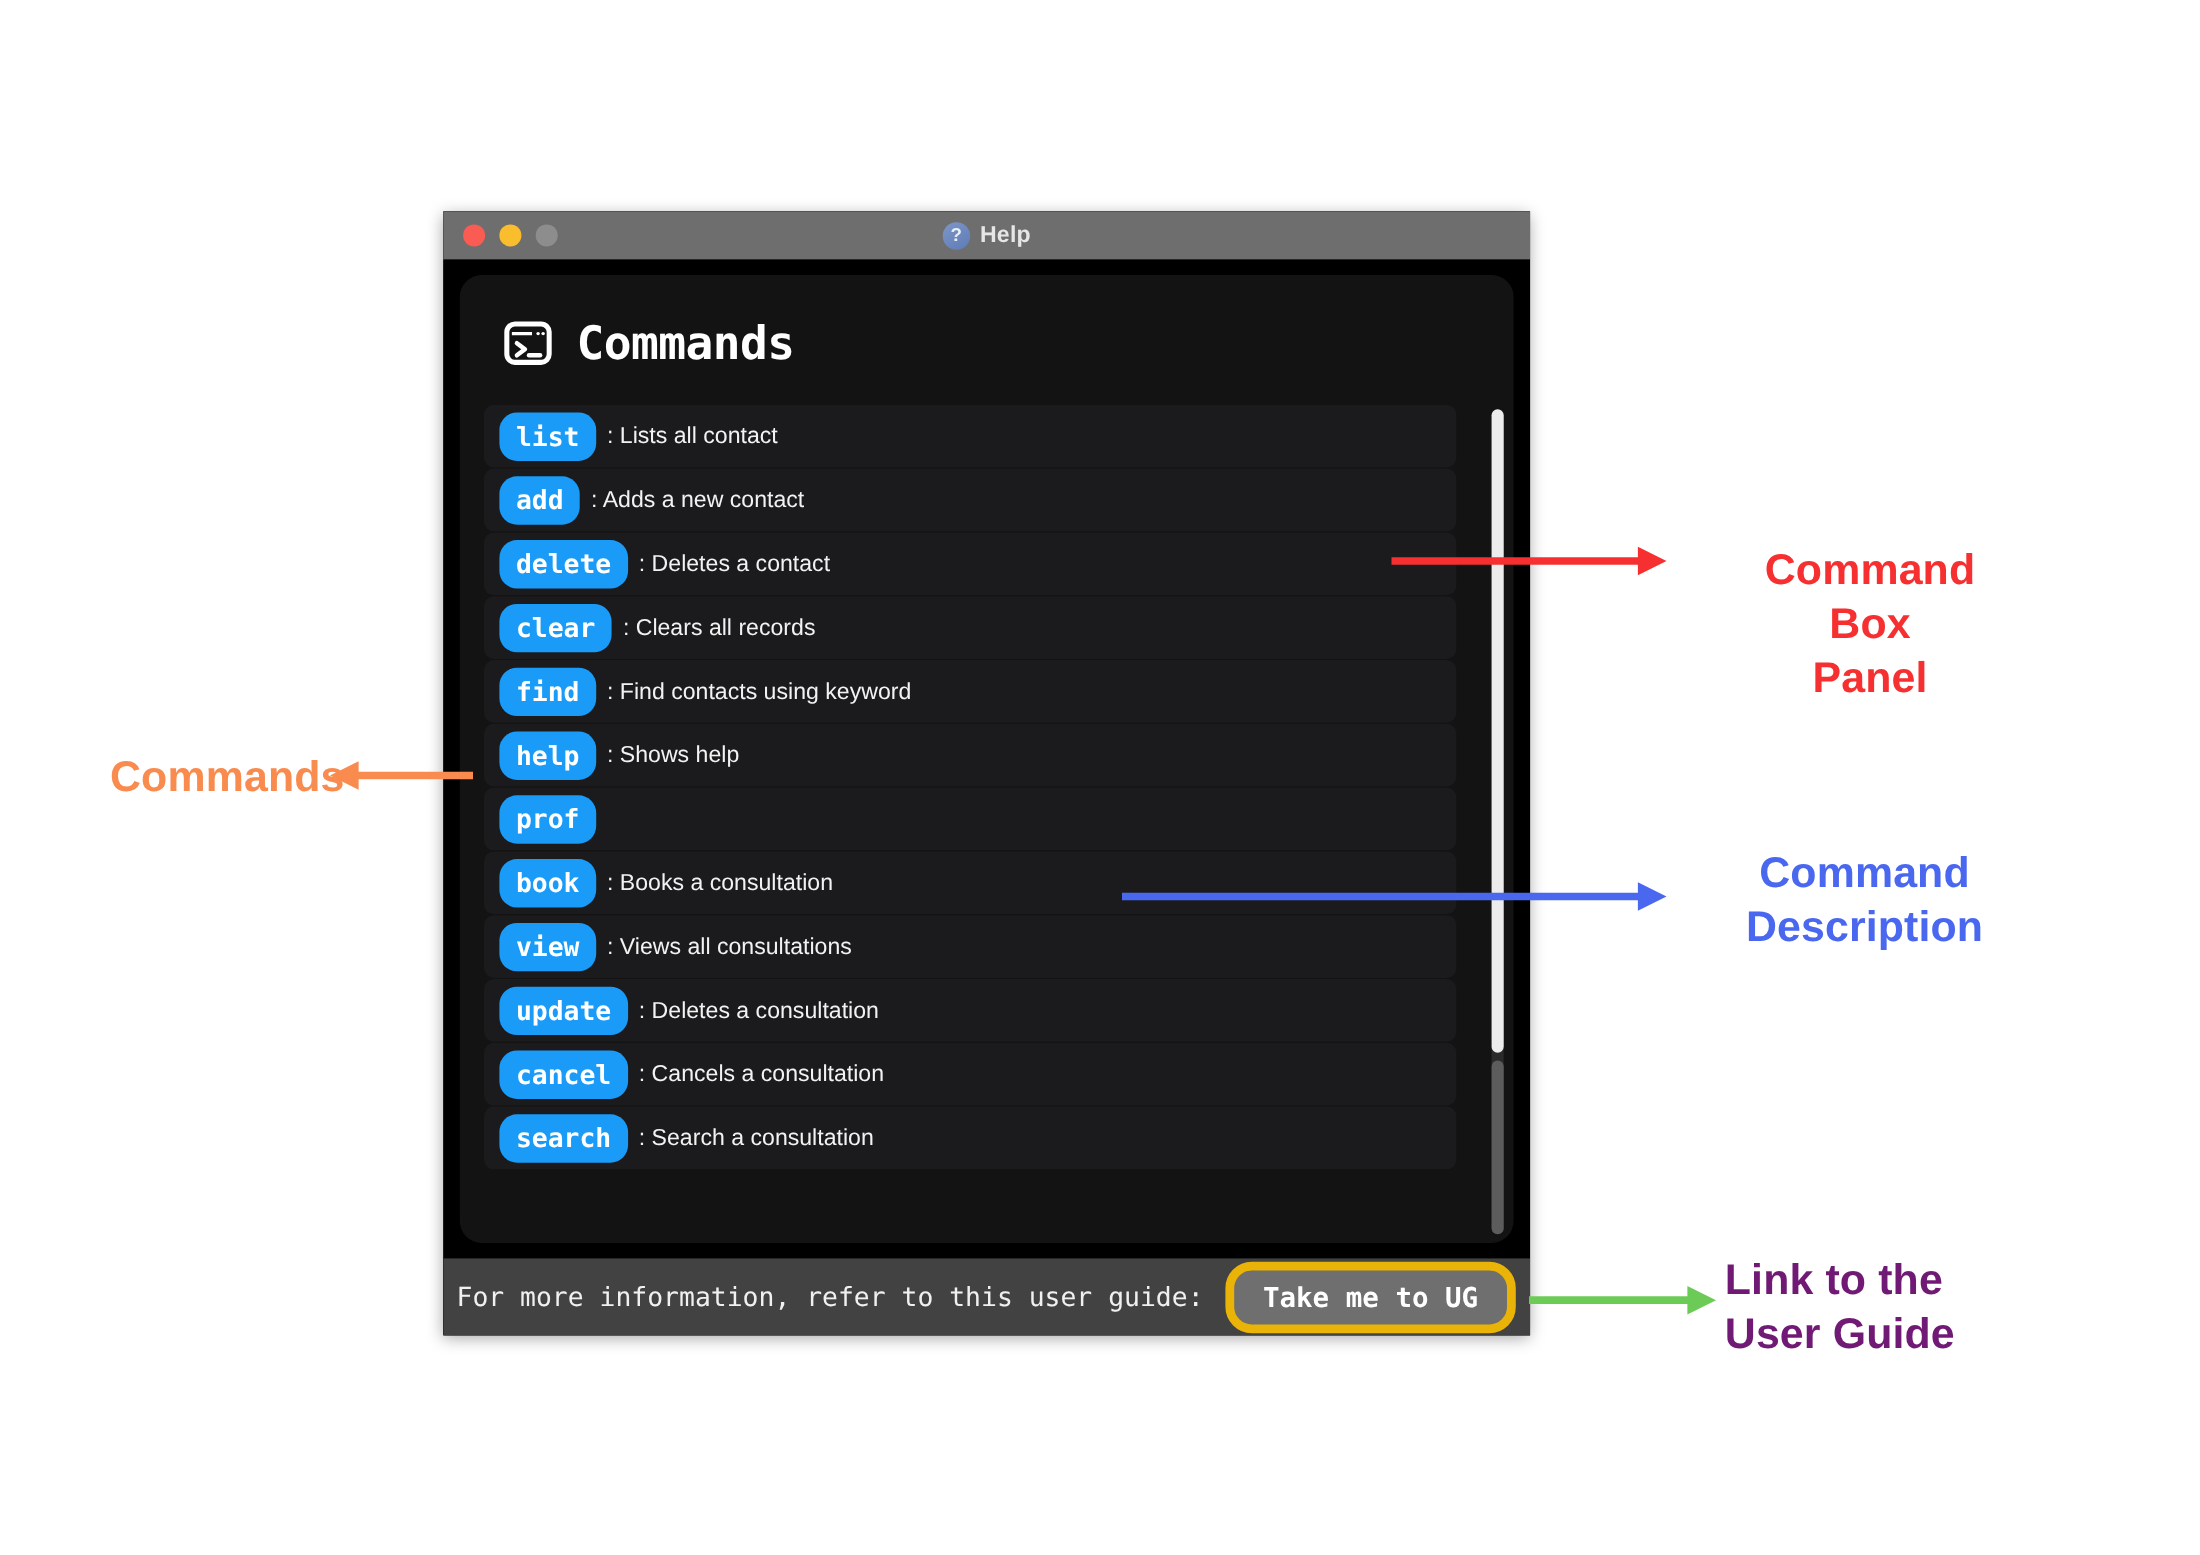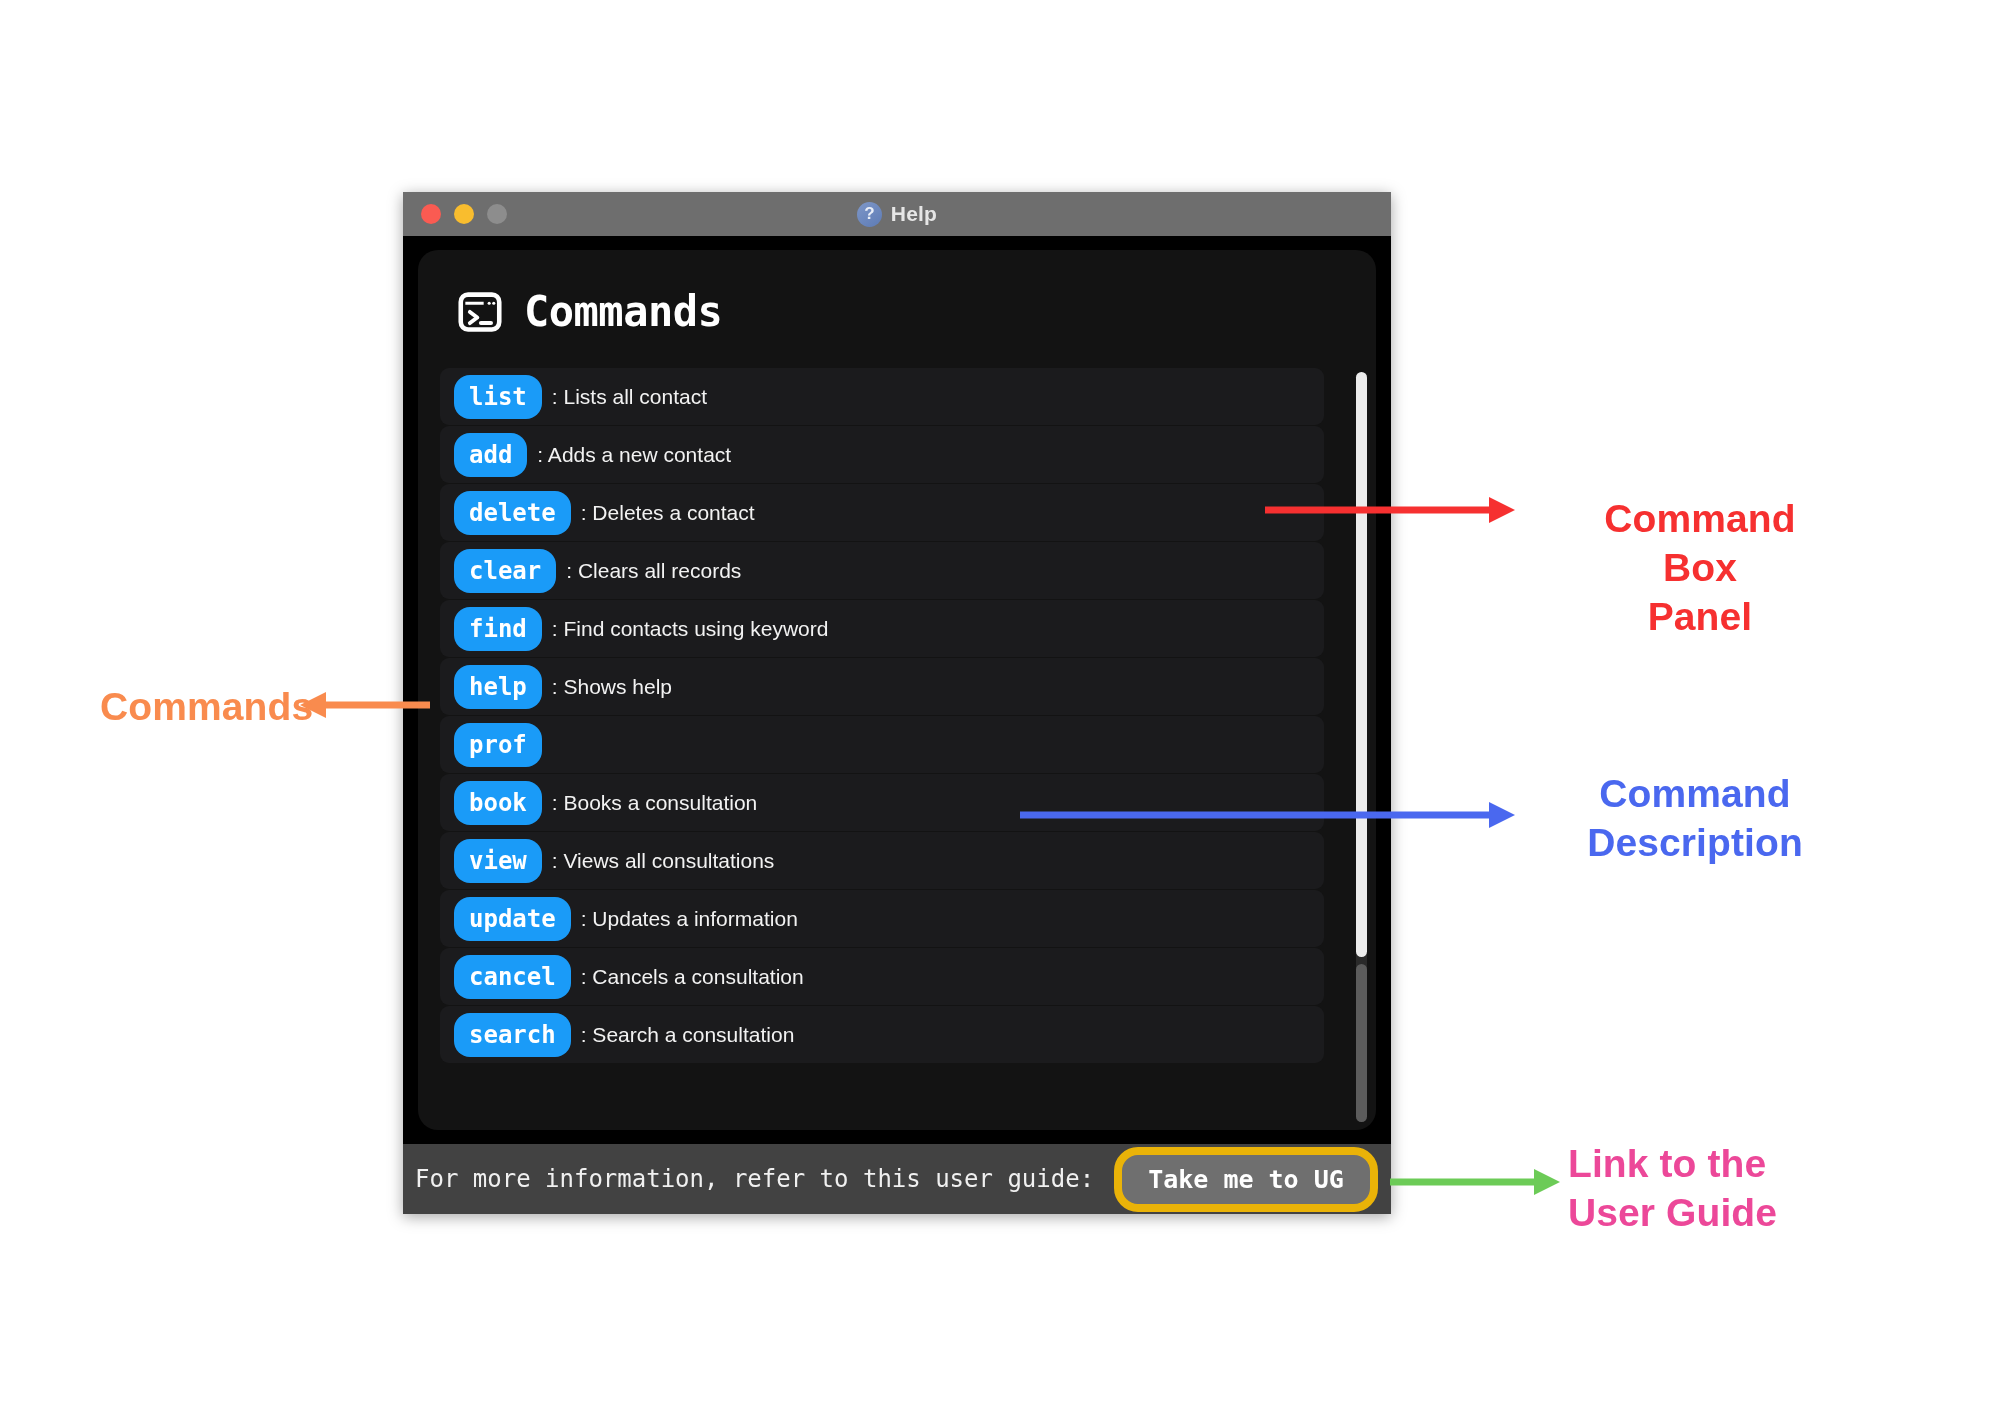--- a/index.html
+++ b/index.html
@@ -240,21 +240,21 @@
     left: 1560px;
     top: 770px;
     width: 270px;
     color: #4a68ef;
     text-align: center;
   }
   #anno-ug-label {
     left: 1568px;
     top: 1140px;
     width: 270px;
-    color: #ec4899;
+    color: #701a75;
     text-align: left;
   }
   #anno-commands-label {
     left: 100px;
     top: 683px;
     width: 200px;
     color: #f98b4e;
     text-align: left;
   }
   svg.anno-arrow {
@@ -327,21 +327,21 @@
             <div class="cmd-row">
               <span class="cmd-chip">book</span>
               <span class="cmd-desc">: Books a consultation</span>
             </div>
             <div class="cmd-row">
               <span class="cmd-chip">view</span>
               <span class="cmd-desc">: Views all consultations</span>
             </div>
             <div class="cmd-row">
               <span class="cmd-chip">update</span>
-              <span class="cmd-desc">: Updates a information</span>
+              <span class="cmd-desc">: Deletes a consultation</span>
             </div>
             <div class="cmd-row">
               <span class="cmd-chip">cancel</span>
               <span class="cmd-desc">: Cancels a consultation</span>
             </div>
             <div class="cmd-row">
               <span class="cmd-chip">search</span>
               <span class="cmd-desc">: Search a consultation</span>
             </div>
           </div>

